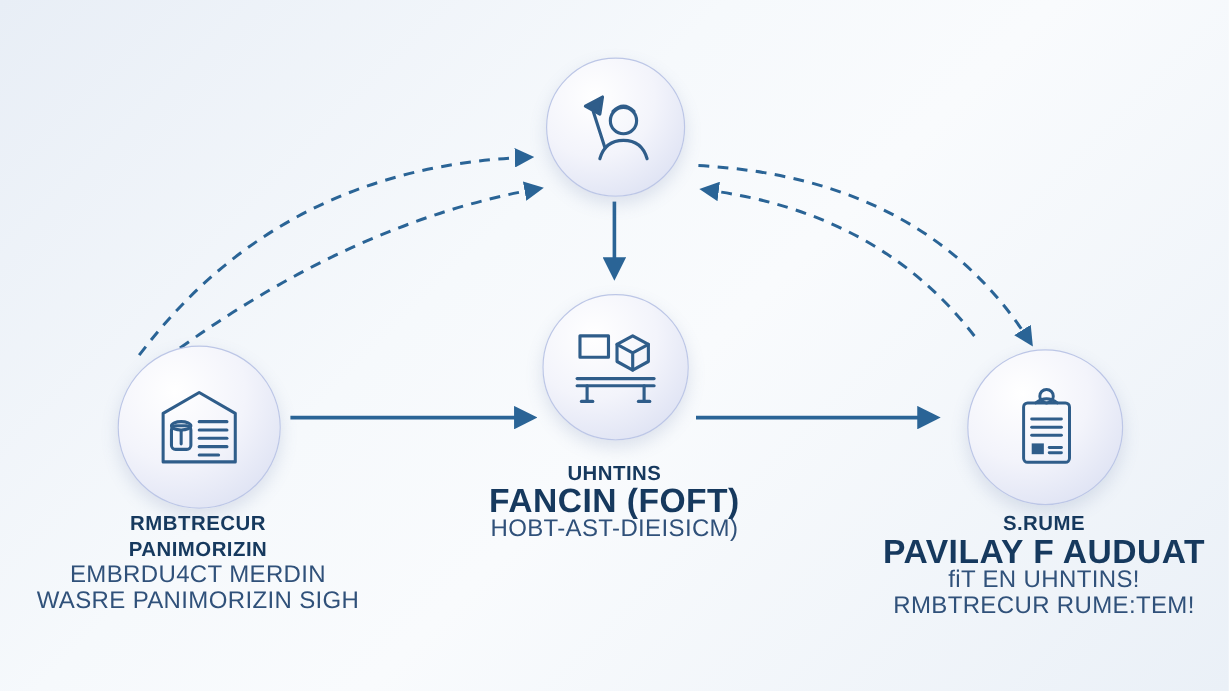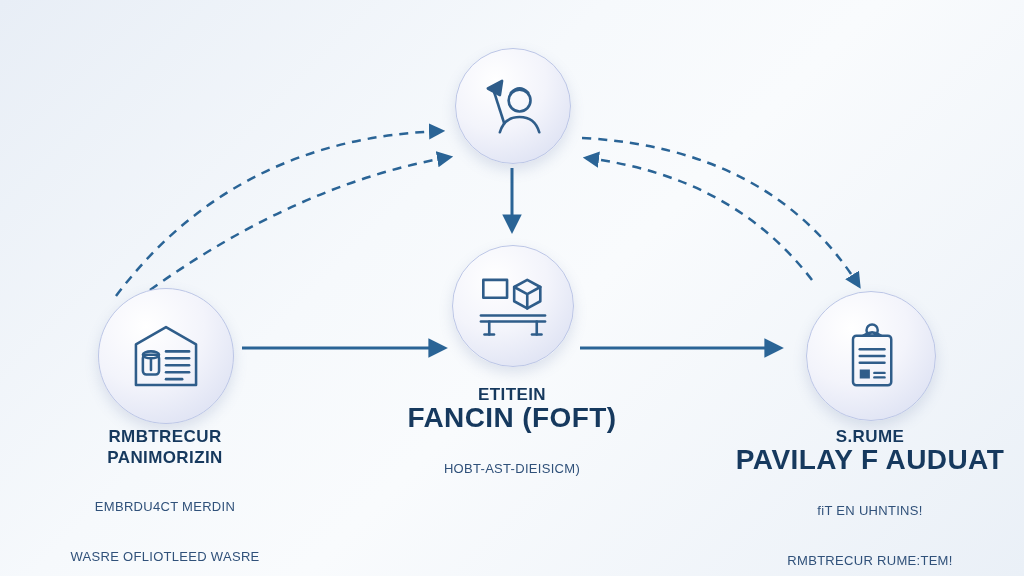--- a/index.html
+++ b/index.html
@@ -20,21 +20,21 @@
     display:flex;align-items:center;justify-content:center;
   }
   .node-circle svg{display:block;}
   .label{
     position:absolute;
     text-align:center;
     color:#16395e;
   }
   .t{font-weight:700;font-size:17px;line-height:21px;letter-spacing:.4px;color:#16395e;}
   .t-lg{font-weight:700;font-size:28px;line-height:25px;letter-spacing:.4px;color:#16395e;}
-  .s{font-weight:400;font-size:13px;line-height:22px;letter-spacing:.3px;color:#30517a;margin-top:28px;}
+  .s{font-weight:400;font-size:20px;line-height:22px;letter-spacing:.3px;color:#30517a;}
 </style>
 </head>
 <body>
 
 <div class="canvas">
 
   <svg class="arrows" width="1024" height="576" viewBox="0 0 1024 576">
     <defs>
       <marker id="ah" viewBox="0 0 10 10" refX="8" refY="5" markerWidth="6.5" markerHeight="6.5" orient="auto-start-reverse">
         <path d="M0,0 L10,5 L0,10 z" fill="#2a6496"></path>
@@ -110,25 +110,25 @@
         <line x1="35" y1="47" x2="44" y2="47"></line>
         <line x1="35" y1="51" x2="44" y2="51"></line>
       </g>
     </svg>
   </div>
 
   <div class="label" style="left:20px;top:426px;width:290px;">
     <div class="t">RMBTRECUR</div>
     <div class="t">PANIMORIZIN</div>
     <div class="s">EMBRDU4CT MERDIN</div>
-    <div class="s">WASRE OFLIOTLEED WASRE</div>
+    <div class="s">WASRE PANIMORIZIN SIGH</div>
   </div>
 
   <div class="label" style="left:362px;top:384px;width:300px;">
-    <div class="t">ETITEIN</div>
+    <div class="t">UHNTINS</div>
     <div class="t-lg">FANCIN (FOFT)</div>
     <div class="s">HOBT-AST-DIEISICM)</div>
   </div>
 
   <div class="label" style="left:718px;top:426px;width:304px;">
     <div class="t">S.RUME</div>
     <div class="t-lg">PAVILAY F AUDUAT</div>
     <div class="s">fiT EN UHNTINS!</div>
     <div class="s">RMBTRECUR RUME:TEM!</div>
   </div>

